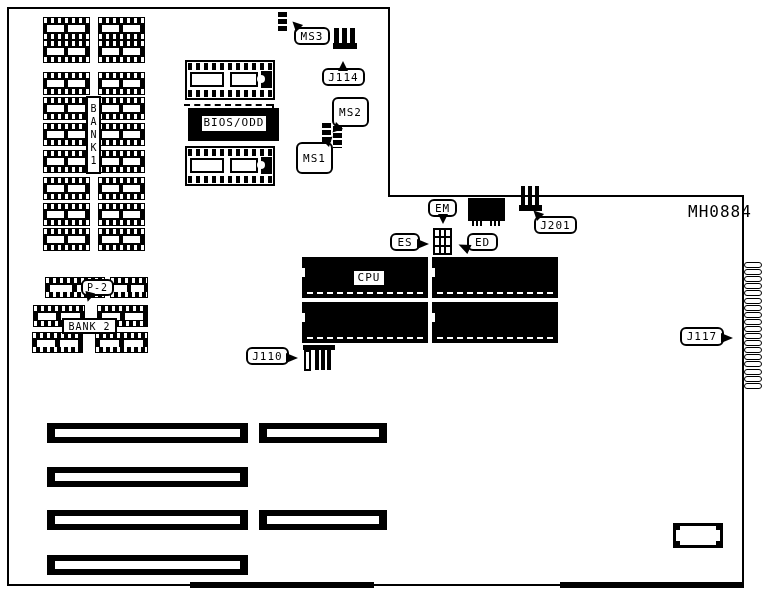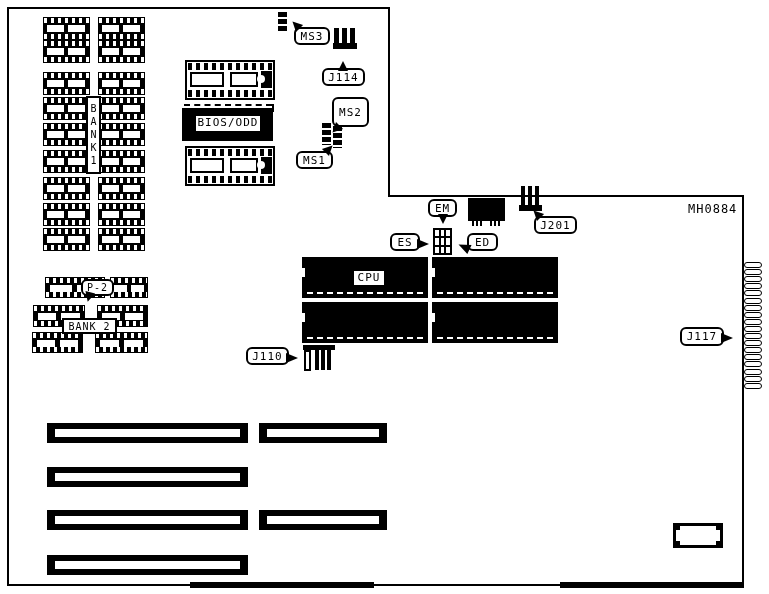--- a/index.html
+++ b/index.html
@@ -83,21 +83,21 @@
     <div class="pinrow pr-t"></div>
     <div class="pinrow pr-b"></div>
     <div class="win" style="left:3px;width:34px"></div>
     <div class="win" style="left:43px;width:28px"></div>
     <div class="blk" style="right:1px;top:9px;width:11px;height:17px"></div>
     <div class="notch" style="right:8px;top:13px;width:8px;height:8px"></div>
   </div>
 
   <div class="dash-h" style="left:184px;top:104px;width:88px"></div>
   <div class="dash-v" style="left:272px;top:104px;height:8px"></div>
-  <div class="chip" style="left:182px;top:108px;width:91px;height:33px">
+  <div class="chip" style="left:188px;top:108px;width:91px;height:33px">
     <div class="chiplabel" style="left:13px;top:7px;width:64px;height:15px">BIOS/ODD</div>
   </div>
 
   <div class="dip" style="left:185px;top:146px;width:90px;height:40px">
     <div class="pinrow pr-t"></div>
     <div class="pinrow pr-b"></div>
     <div class="win" style="left:3px;width:34px"></div>
     <div class="win" style="left:43px;width:28px"></div>
     <div class="blk" style="right:1px;top:9px;width:11px;height:17px"></div>
     <div class="notch" style="right:8px;top:13px;width:8px;height:8px"></div>
@@ -157,35 +157,35 @@
   <div class="slot slot-long" style="left:47px;top:555px"></div>
 
 
   <div class="abs" style="left:673px;top:523px;width:50px;height:25px;background:#fff;border:3px solid #000;box-sizing:border-box">
     <div class="corner" style="left:0;top:0"></div>
     <div class="corner" style="right:0;top:0"></div>
     <div class="corner" style="left:0;bottom:0"></div>
     <div class="corner" style="right:0;bottom:0"></div>
   </div>
 
-  <div class="abs" style="left:688px;top:202px;font-size:12px;letter-spacing:1px">MH0884</div>
+  <div class="abs" style="left:688px;top:202px;font-size:16px;letter-spacing:1px">MH0884</div>
 
   <div class="callout" style="left:294px;top:27px;width:36px;height:18px">
     <div class="tail t-up" style="top:-9px;left:-5px;transform:rotate(-45deg)"></div>
     <span>MS3</span>
   </div>
   <div class="callout" style="left:322px;top:68px;width:43px;height:18px">
     <div class="tail t-up" style="top:-9px;left:14px"></div>
     <span>J114</span>
   </div>
   <div class="callout" style="left:332px;top:97px;width:37px;height:30px">
     <div class="tail t-down" style="bottom:-9px;left:-3px;transform:rotate(45deg)"></div>
     <span>MS2</span>
   </div>
-  <div class="callout" style="left:296px;top:151px;width:37px;height:18px">
+  <div class="callout" style="left:296px;top:142px;width:37px;height:32px">
     <div class="tail t-up" style="top:-9px;right:-3px;transform:rotate(45deg)"></div>
     <span>MS1</span>
   </div>
   <div class="callout" style="left:428px;top:199px;width:29px;height:18px">
     <div class="tail t-down" style="bottom:-9px;left:8px"></div>
     <span>EM</span>
   </div>
   <div class="callout" style="left:390px;top:233px;width:30px;height:18px">
     <div class="tail t-right" style="right:-11px;top:4px"></div>
     <span>ES</span>

